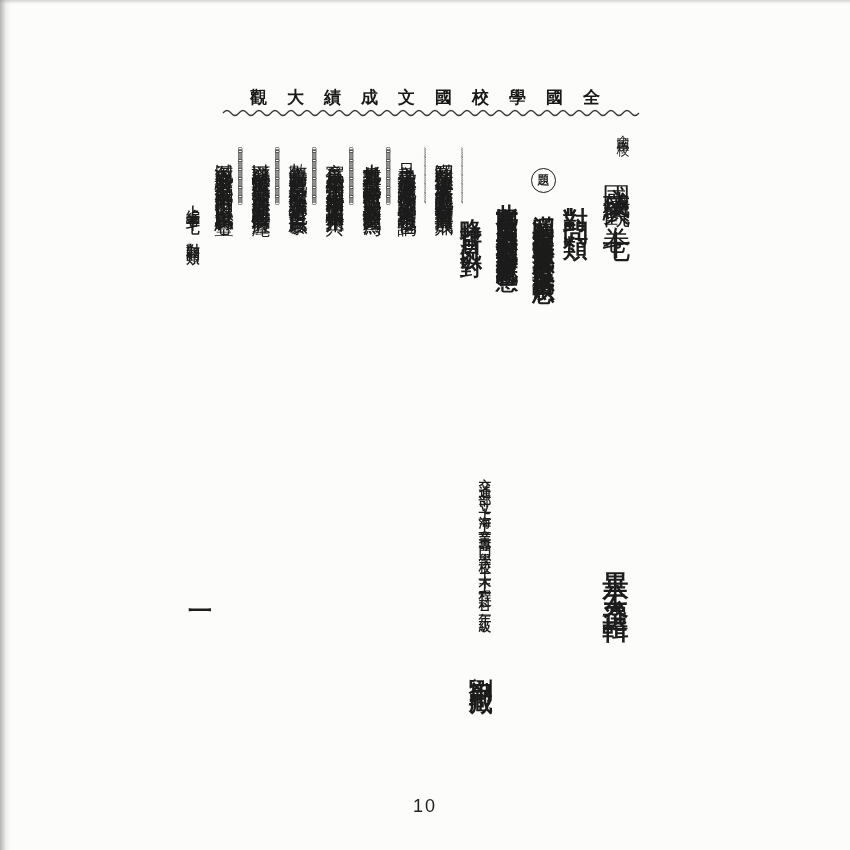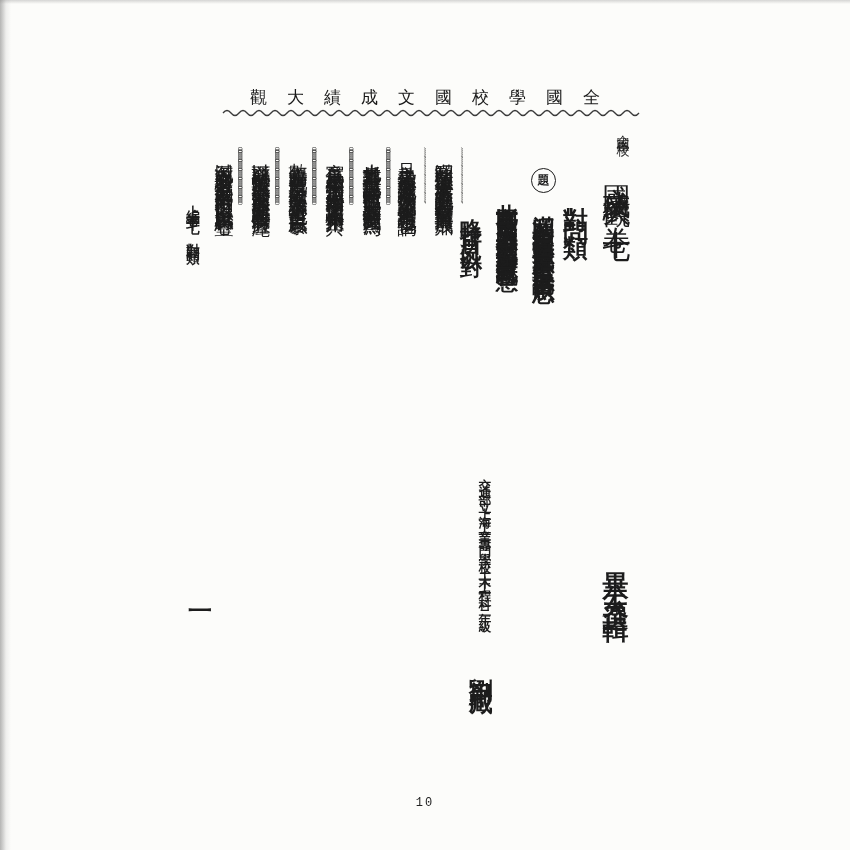--- a/index.html
+++ b/index.html
@@ -13,21 +13,21 @@
     background:linear-gradient(to right, rgba(110,110,110,.5), rgba(180,180,180,.18) 55%, rgba(0,0,0,0));}
   .edge-top{position:absolute;left:0;top:0;width:850px;height:4px;
     background:linear-gradient(to bottom, rgba(140,140,140,.35), rgba(0,0,0,0));}
   .vcol{
     position:absolute;
     writing-mode:vertical-rl; text-orientation:upright;
     white-space:nowrap; line-height:1;
   }
   .running-header{
     position:absolute; top:86px; left:0; right:0;
-    text-align:center; font-size:17px; font-weight:normal;
+    text-align:center; font-size:17px; font-weight:bold;
     letter-spacing:20px; text-indent:20px; color:#191919;
   }
   .wave{position:absolute; left:221px; top:107px;}
   .title-col{left:602px; top:124px; height:620px; font-size:28px; letter-spacing:3px;}
   .small2col{
     display:inline-block; writing-mode:vertical-rl; text-orientation:upright;
     white-space:normal; letter-spacing:3px; vertical-align:middle;
   }
   .title-prefix{font-size:13px; height:36px; line-height:16px; margin-bottom:3px;}
   .title-edition{font-size:13px; height:18px; line-height:15px; margin:3px 0;}
@@ -54,22 +54,22 @@
   .bodycol.sesame{
     -webkit-text-emphasis:filled sesame #2a2a2a; text-emphasis:filled sesame #2a2a2a;
   }
   .b1{left:431px;} .b2{left:394px;} .b3{left:357px;} .b4{left:320px;}
   .b5{left:283px;} .b6{left:246px;} .b7{left:209px;}
   .margin-col{left:186px; top:194px; font-size:13.5px; letter-spacing:4px; font-weight:bold;}
   .margin-cat{display:inline-block; margin-top:18px;}
   .folio{left:188px; top:598px; font-size:24px; font-weight:bold;}
   .page-number{
     position:absolute; top:796px; left:0; right:0; text-align:center;
-    font-family:Liberation Mono, monospace;
-    font-size:12px; letter-spacing:2px; color:#222;
+    font-family:Liberation Sans, sans-serif;
+    font-size:18px; letter-spacing:2px; color:#222;
   }
 </style>
 </head>
 <body>
 
 <div class="scan-page">
 
   <div class="edge-left"></div>
   <div class="edge-top"></div>
 

